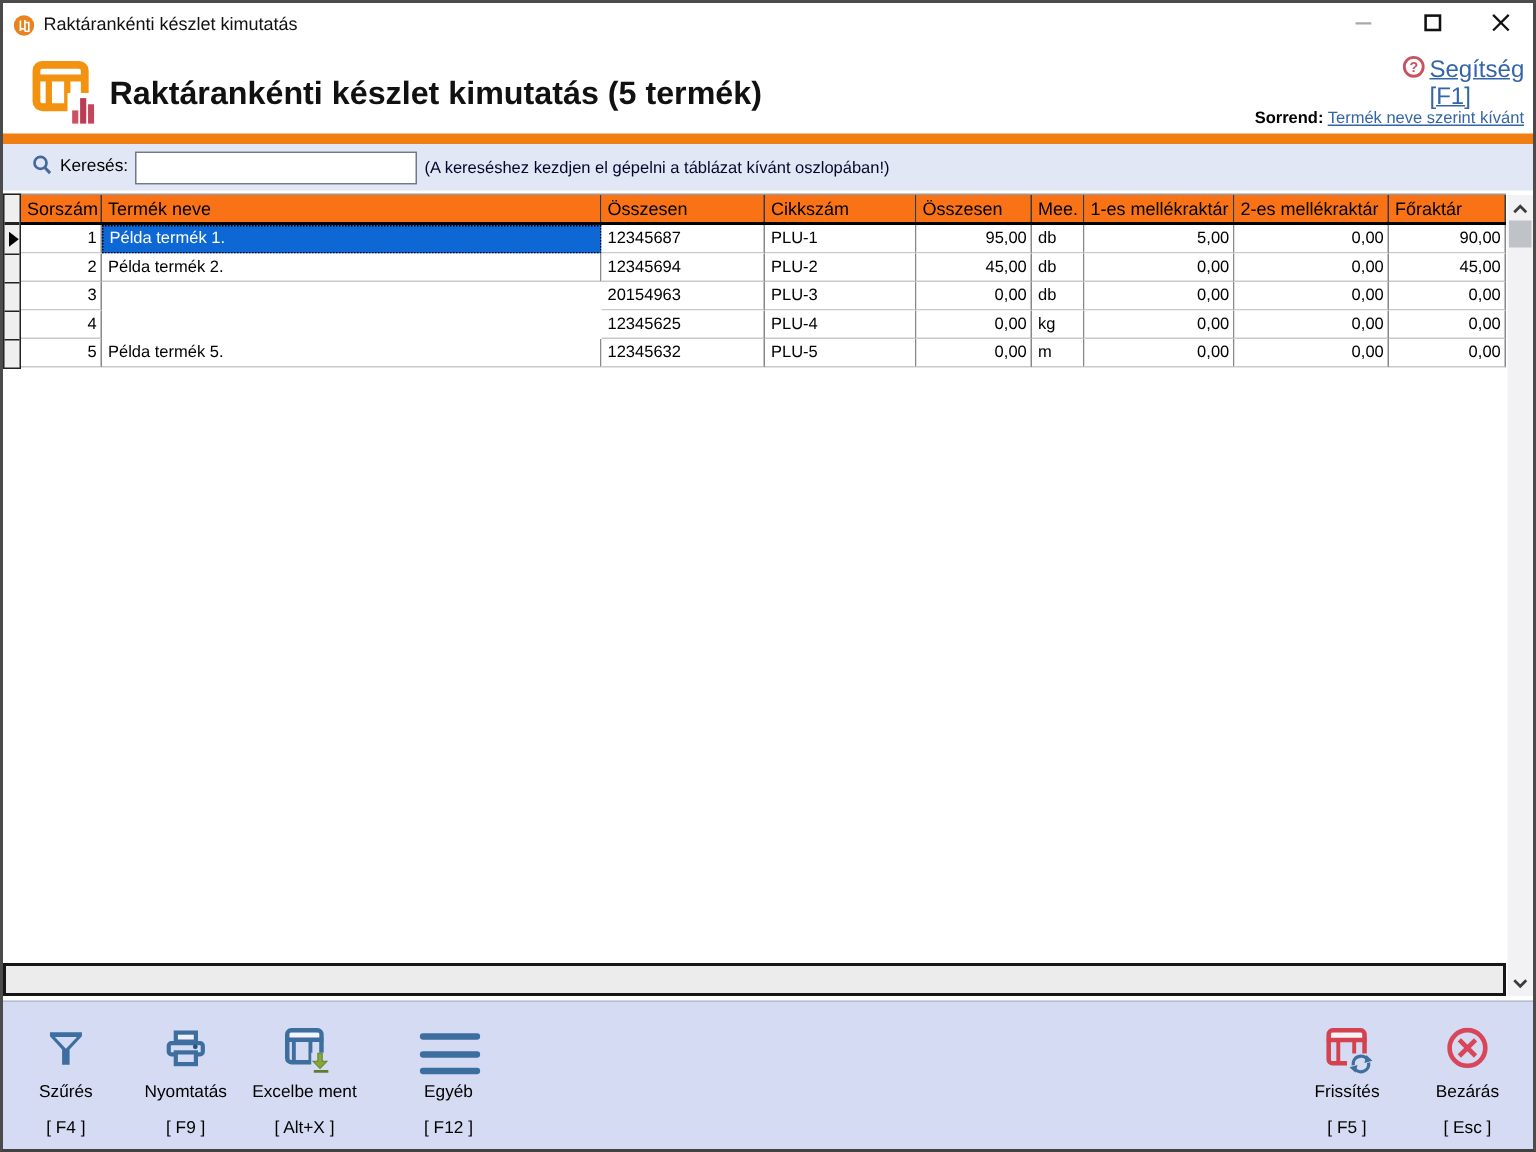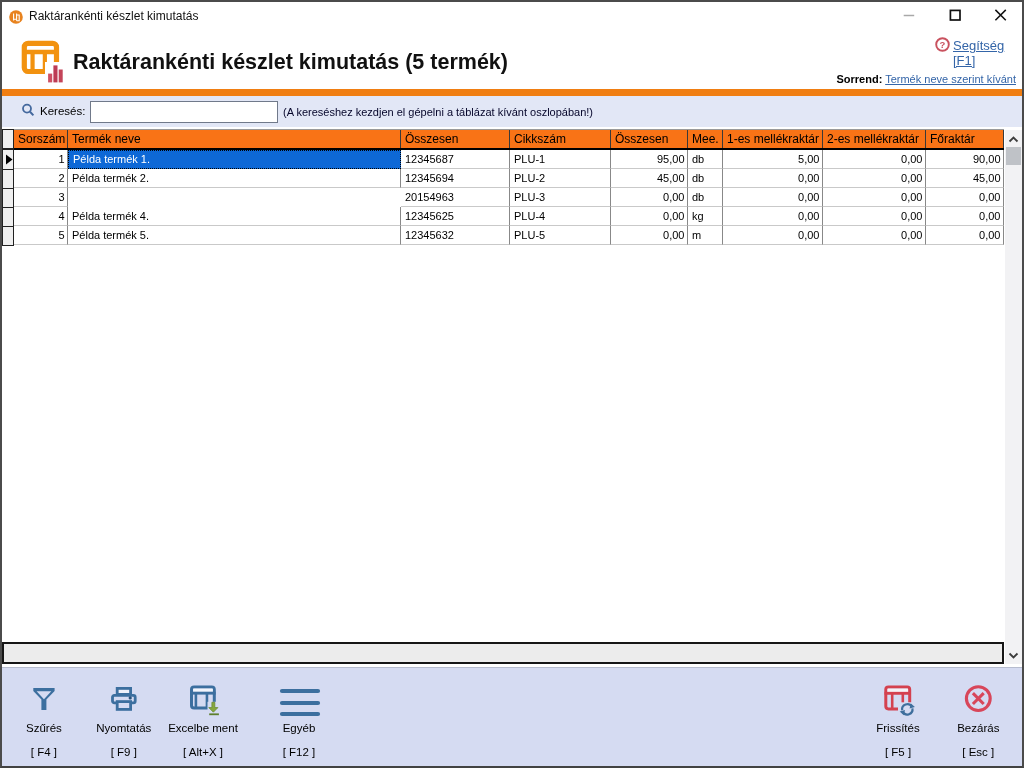--- a/index.html
+++ b/index.html
@@ -4,21 +4,21 @@
 <style>
 html,body{margin:0;padding:0;width:1024px;height:768px;overflow:hidden;
 font-family:"Liberation Sans",sans-serif;}
 #win{position:absolute;left:0;top:0;width:1024px;height:768px;background:#fff;
 border-left:2px solid #4b4b4b;border-top:2px solid #4b4b4b;border-right:2px solid #4b4b4b;border-bottom:2px solid #424242;box-sizing:border-box;}
 .abs{position:absolute;}
 
 #titletext{left:27px;top:7px;font-size:12px;color:#111;}
 
 #bigtitle{left:71px;top:48px;font-size:21.5px;font-weight:bold;color:#111;}
-#help{left:951px;top:36px;font-size:13px;color:#3465a8;text-decoration:underline;}
+#help{left:951px;top:36px;font-size:16px;color:#3465a8;text-decoration:underline;}
 #sorrend{right:6px;top:71px;font-size:11px;color:#000;}
 #sorrend b{font-weight:bold;}
 #sorrend span{color:#3465a8;text-decoration:underline;}
 #orangebar{left:0px;top:87px;width:1020px;height:7px;background:#f07e12;}
 
 #searchrow{left:0px;top:94px;width:1020px;height:31px;background:#e2e7f6;}
 #kereses{left:38px;top:103px;font-size:11.5px;color:#000;}
 #searchbox{left:88px;top:99px;width:186px;height:20px;background:#fff;border:1px solid #70798a;}
 #hint{left:281px;top:104px;font-size:11px;color:#05052a;}
 
@@ -119,21 +119,20 @@
     <div class="abs cell num" style="left:924px;top:167px;width:78px;">45,00</div>
     <div class="abs cell num" style="left:12px;top:186px;width:54px;">3</div>
     <div class="abs cell " style="left:399px;top:186px;width:109px;">20154963</div>
     <div class="abs cell " style="left:508px;top:186px;width:101px;">PLU-3</div>
     <div class="abs cell num" style="left:609px;top:186px;width:77px;">0,00</div>
     <div class="abs cell " style="left:686px;top:186px;width:35px;">db</div>
     <div class="abs cell num" style="left:721px;top:186px;width:100px;">0,00</div>
     <div class="abs cell num" style="left:821px;top:186px;width:103px;">0,00</div>
     <div class="abs cell num" style="left:924px;top:186px;width:78px;">0,00</div>
     <div class="abs cell num" style="left:12px;top:205px;width:54px;">4</div>
-    <div class="abs cell " style="left:66px;top:205px;width:333px;">Példa termék 4.</div>
     <div class="abs cell " style="left:399px;top:205px;width:109px;">12345625</div>
     <div class="abs cell " style="left:508px;top:205px;width:101px;">PLU-4</div>
     <div class="abs cell num" style="left:609px;top:205px;width:77px;">0,00</div>
     <div class="abs cell " style="left:686px;top:205px;width:35px;">kg</div>
     <div class="abs cell num" style="left:721px;top:205px;width:100px;">0,00</div>
     <div class="abs cell num" style="left:821px;top:205px;width:103px;">0,00</div>
     <div class="abs cell num" style="left:924px;top:205px;width:78px;">0,00</div>
     <div class="abs cell num" style="left:12px;top:224px;width:54px;">5</div>
     <div class="abs cell " style="left:66px;top:224px;width:333px;">Példa termék 5.</div>
     <div class="abs cell " style="left:399px;top:224px;width:109px;">12345632</div>

